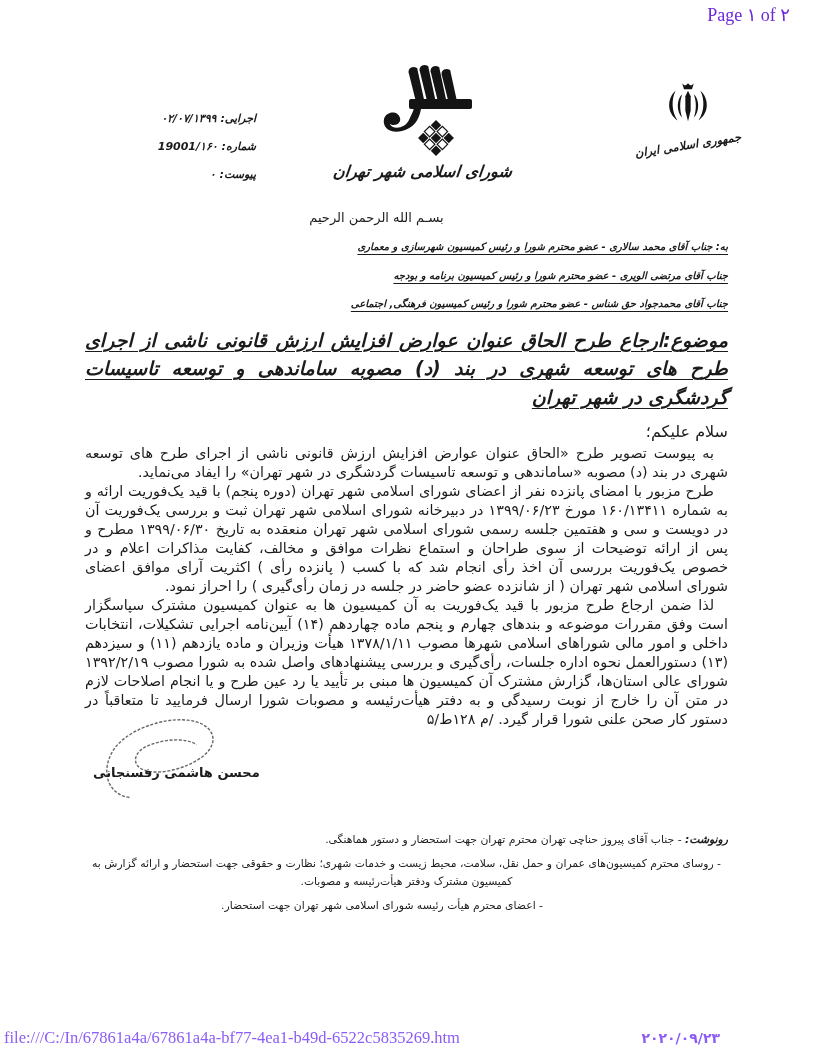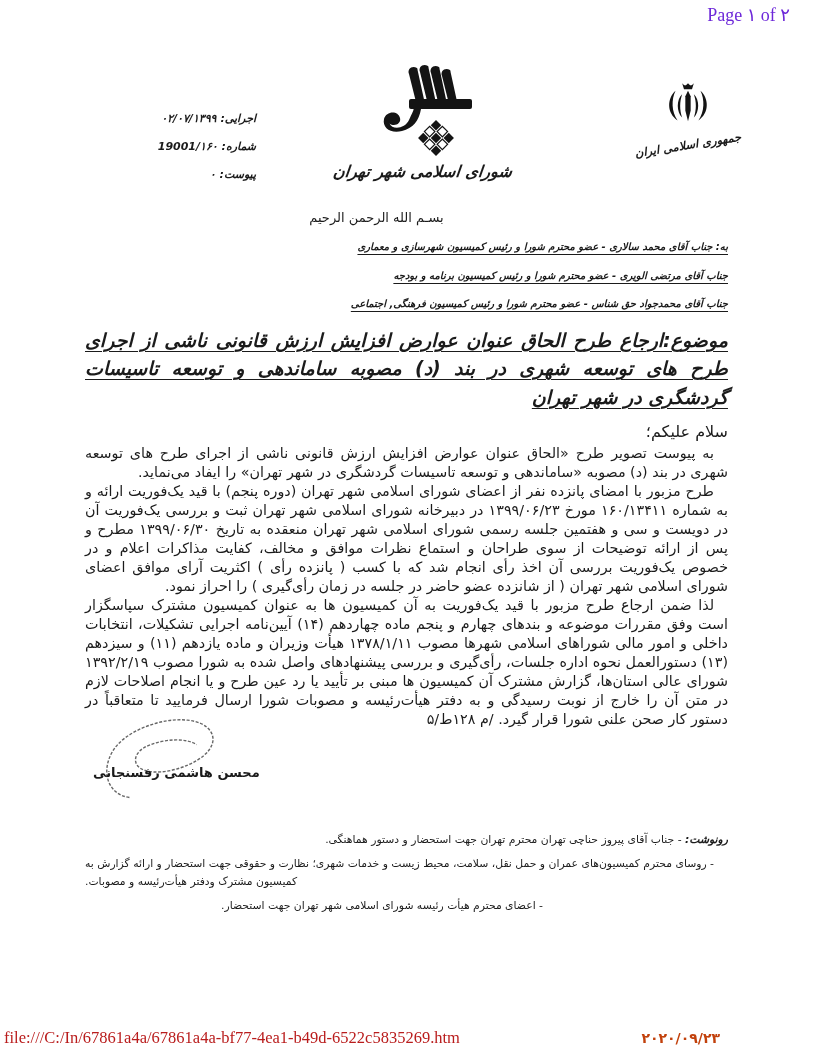--- a/index.html
+++ b/index.html
@@ -15,25 +15,25 @@
 
   
   .page-label {
     position:absolute; top:4px; right:26px;
     font-family:"Liberation Serif","DejaVu Sans",serif;
     font-size:18px; color:#6d28d9;
   }
   .footer-url {
     position:absolute; left:4px; top:1028px;
     font-family:"Liberation Serif","DejaVu Sans",serif;
-    font-size:16.5px; color:#b91c1c;
+    font-size:16.5px; color:#8b5cf6;
   }
   .footer-date {
     position:absolute; right:96px; top:1030px;
-    font-size:14px; font-weight:bold; direction:ltr; color:#c2410c;
+    font-size:14px; font-weight:bold; direction:ltr; color:#8b5cf6;
   }
 
   
   .meta-block {
     position:absolute; top:112px; right:560px; width:160px;
     direction:rtl; text-align:right;
   }
   .meta-row {
     font-size:11px; font-weight:bold; font-style:italic;
     margin-bottom:15px; white-space:nowrap;
@@ -90,21 +90,21 @@
   .scribble {
     position:absolute; top:-16px; right:60px;
     transform:rotate(-14deg); pointer-events:none;
   }
   .sig-name  { font-size:13px; font-weight:bold; line-height:20px; position:relative; z-index:2; }
   .sig-title { font-size:13px; font-weight:bold; line-height:20px; position:relative; z-index:2; }
 
   
   .cc { margin-top:16px; font-size:10.8px; line-height:1.6; }
   .cc-row { margin-bottom:7px; text-align:right; }
-  .cc-row.wrap { text-align:left; }
+  .cc-row.wrap { text-align:center; }
   .cc-row.indent-1 { margin-left:0; margin-right:185px; }
   .cc-label { font-weight:bold;font-style:italic; }
 </style>
 </head>
 <body>
 
 <div class="sheet">
 
   <div class="page-label">Page ۱ of ۲</div>
 

